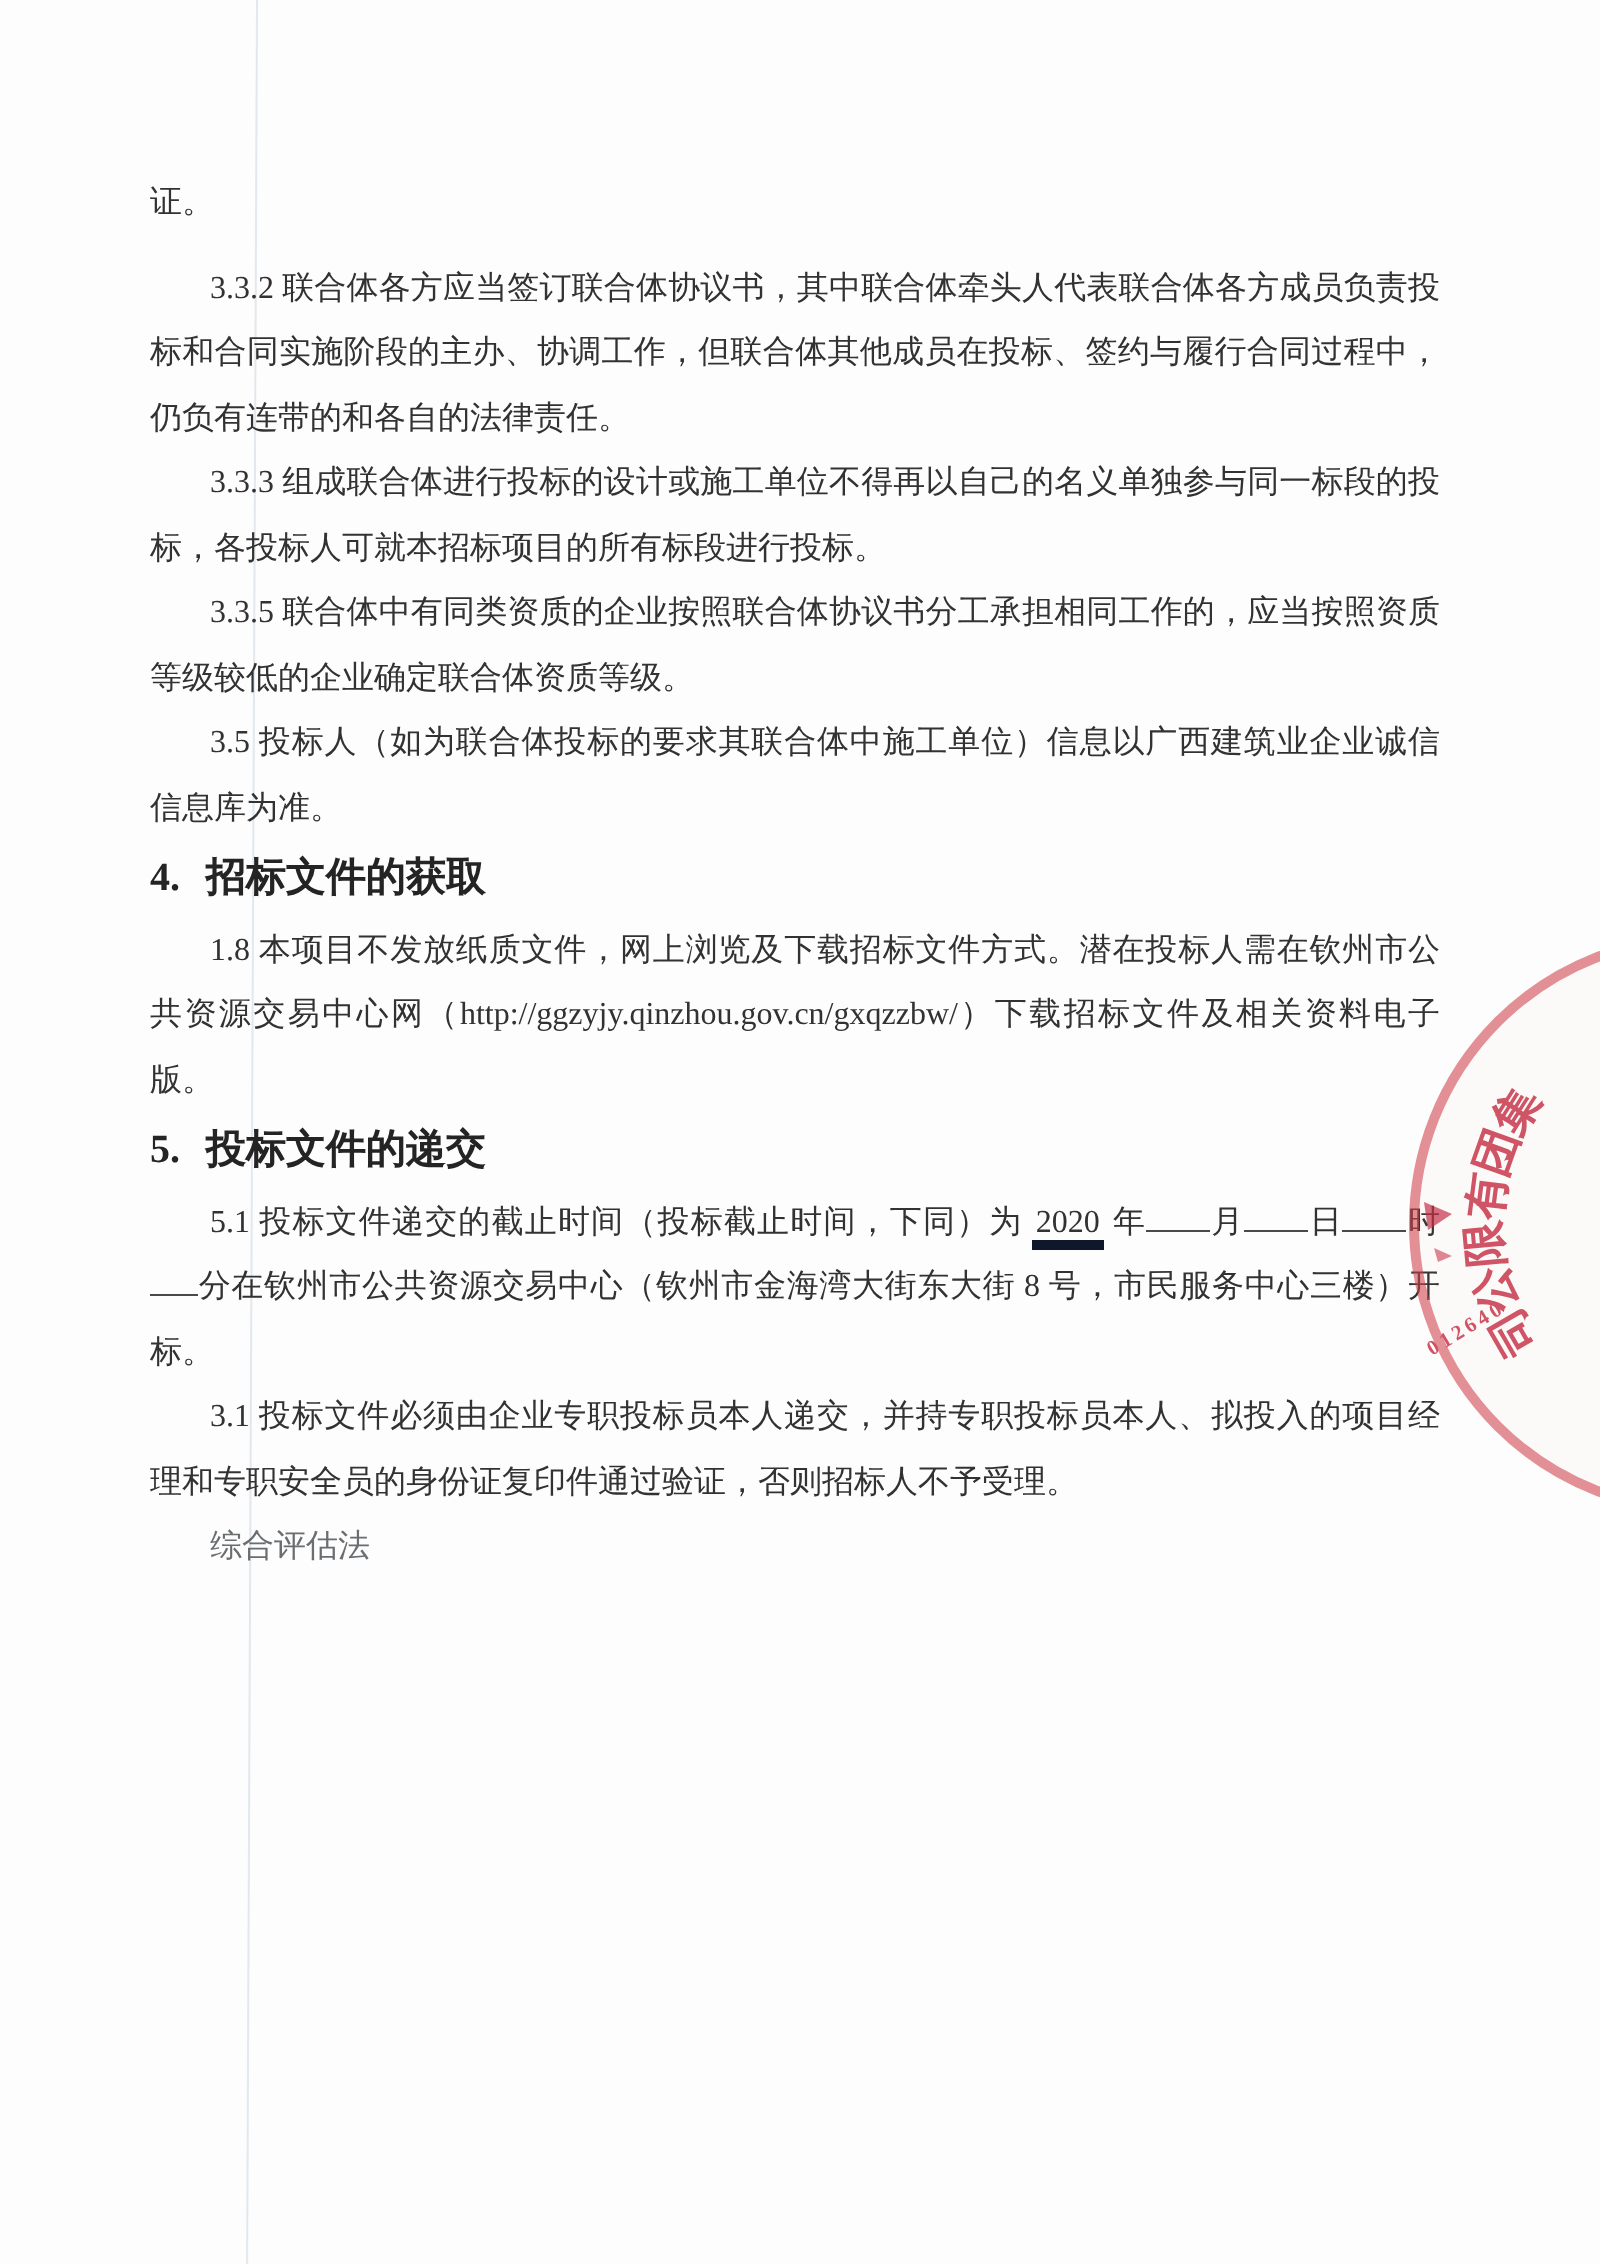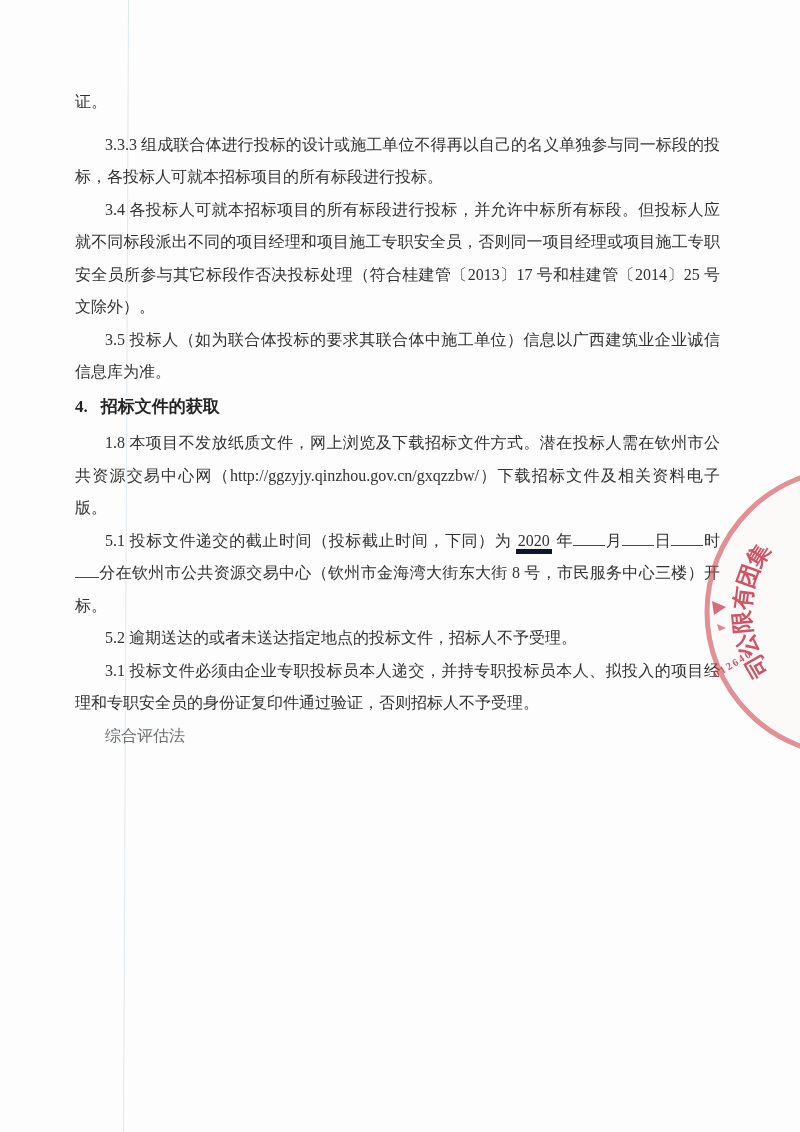--- a/index.html
+++ b/index.html
@@ -20,21 +20,21 @@
   .content{
     position:absolute;left:75px;top:0;width:645px;
     padding-top:86px;
     font-size:16px;line-height:32.5px;
   }
   .content p{margin:0;text-align:justify;}
   .frag{text-align:left !important;margin-bottom:10px !important;}
   .para{text-indent:30px;}
   .plain{text-indent:30px;text-align:left !important;}
   .heading{
-    font-size:17px;font-weight:bold;color:#242424;
+    font-size:20px;font-weight:bold;color:#242424;
     margin:2px 0 4px 0 !important;text-align:left !important;
     line-height:32.5px;
   }
   .heading .hnum{margin-right:13px;}
   .filled{border-bottom:5px solid #0f172a;padding:0 2px;}
   .blank{
     display:inline-block;height:15px;vertical-align:baseline;
     border-bottom:1px solid #4a4a4a;
   }
   .w32{width:32px;}
@@ -50,31 +50,34 @@
 <body>
 
 <div class="page">
 
   <div class="fold-line"></div>
 
   <div class="content">
 
     <p class="frag">证。</p>
 
+    <p class="para">3.3.2 联合体各方应当签订联合体协议书，其中联合体牵头人代表联合体各方成员负责投标和合同实施阶段的主办、协调工作，但联合体其他成员在投标、签约与履行合同过程中，仍负有连带的和各自的法律责任。</p>
     <p class="para">3.3.3 组成联合体进行投标的设计或施工单位不得再以自己的名义单独参与同一标段的投标，各投标人可就本招标项目的所有标段进行投标。</p>
-    <p class="para">3.4 各投标人可就本招标项目的所有标段进行投标，并允许中标所有标段。但投标人应就不同标段派出不同的项目经理和项目施工专职安全员，否则同一项目经理或项目施工专职安全员所参与其它标段作否决投标处理（符合桂建管〔2013〕17 号和桂建管〔2014〕25 号文除外）。</p>
+    <p class="para">3.3.5 联合体中有同类资质的企业按照联合体协议书分工承担相同工作的，应当按照资质等级较低的企业确定联合体资质等级。</p>
     <p class="para">3.5 投标人（如为联合体投标的要求其联合体中施工单位）信息以广西建筑业企业诚信信息库为准。</p>
 
     <h2 class="heading">
       <span class="hnum">4.</span><span class="htitle">招标文件的获取</span>
     </h2>
     <p class="para">1.8 本项目不发放纸质文件，网上浏览及下载招标文件方式。潜在投标人需在钦州市公共资源交易中心网（http://ggzyjy.qinzhou.gov.cn/gxqzzbw/）下载招标文件及相关资料电子版。</p>
 
+    <h2 class="heading">
+      <span class="hnum">5.</span><span class="htitle">投标文件的递交</span>
+    </h2>
     <p class="para"><span>5.1 投标文件递交的截止时间（投标截止时间，下同）为 </span><span class="filled">2020</span><span> 年</span><span class="blank w32"></span><span>月</span><span class="blank w32"></span><span>日</span><span class="blank w32"></span><span>时</span><span class="blank w24"></span><span>分在钦州市公共资源交易中心（钦州市金海湾大街东大街 8 号，市民服务中心三楼）开标。</span></p>
-    <p class="para">5.2 逾期送达的或者未送达指定地点的投标文件，招标人不予受理。</p>
     <p class="para">3.1 投标文件必须由企业专职投标员本人递交，并持专职投标员本人、拟投入的项目经理和专职安全员的身份证复印件通过验证，否则招标人不予受理。</p>
 
     <p class="plain value-gray">综合评估法</p>
 
   </div>
 
   <svg class="seal" viewBox="640 440 160 340" width="160" height="340" xmlns="http://www.w3.org/2000/svg">
     <g opacity="0.82">
       <circle cx="850" cy="612" r="143" fill="rgba(238,150,158,0.05)" stroke-opacity="0.70" stroke-width="5" stroke="#cf3e4a"></circle>
 

